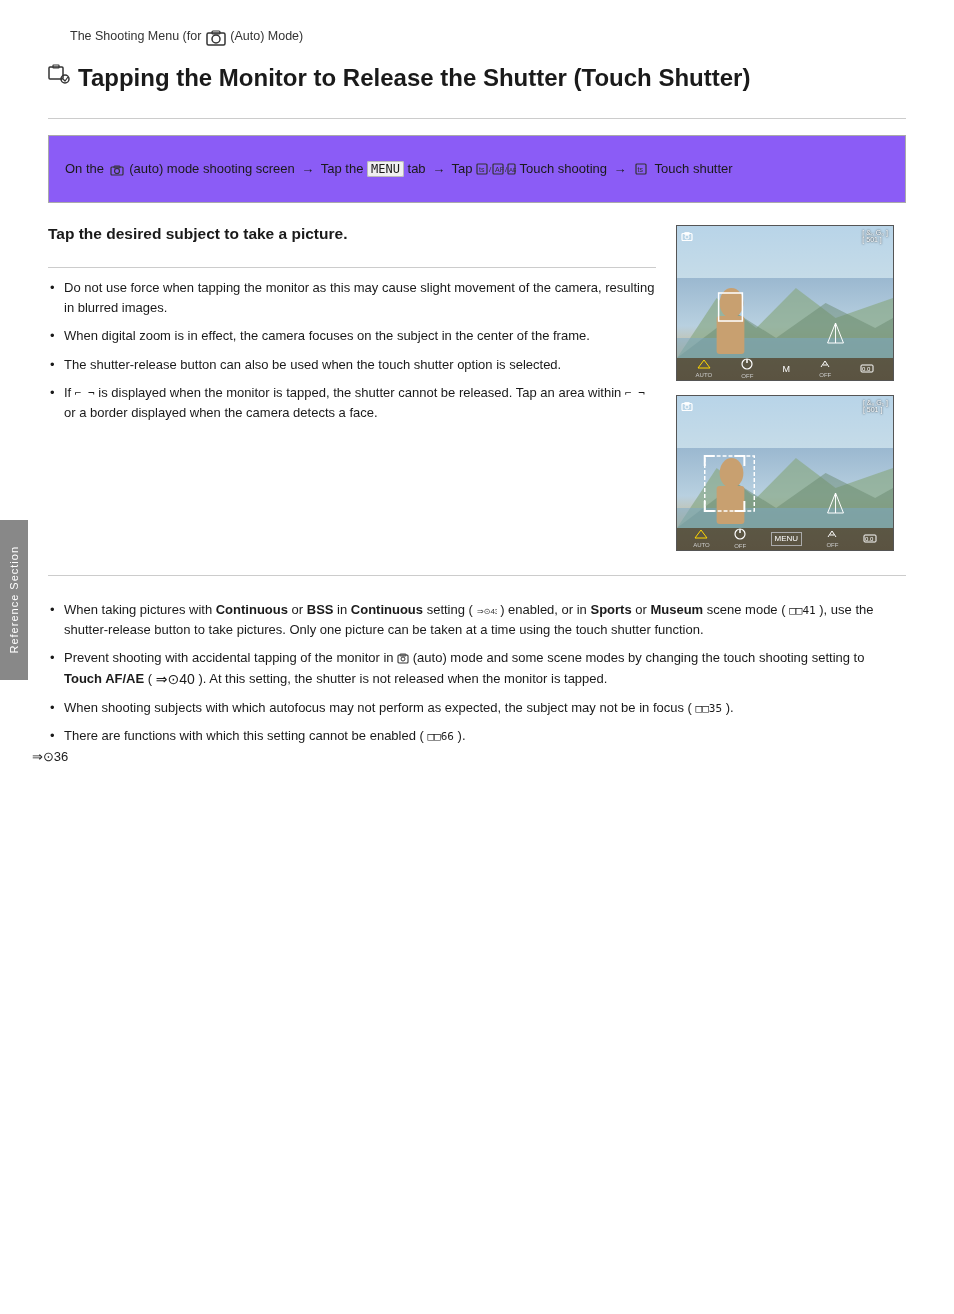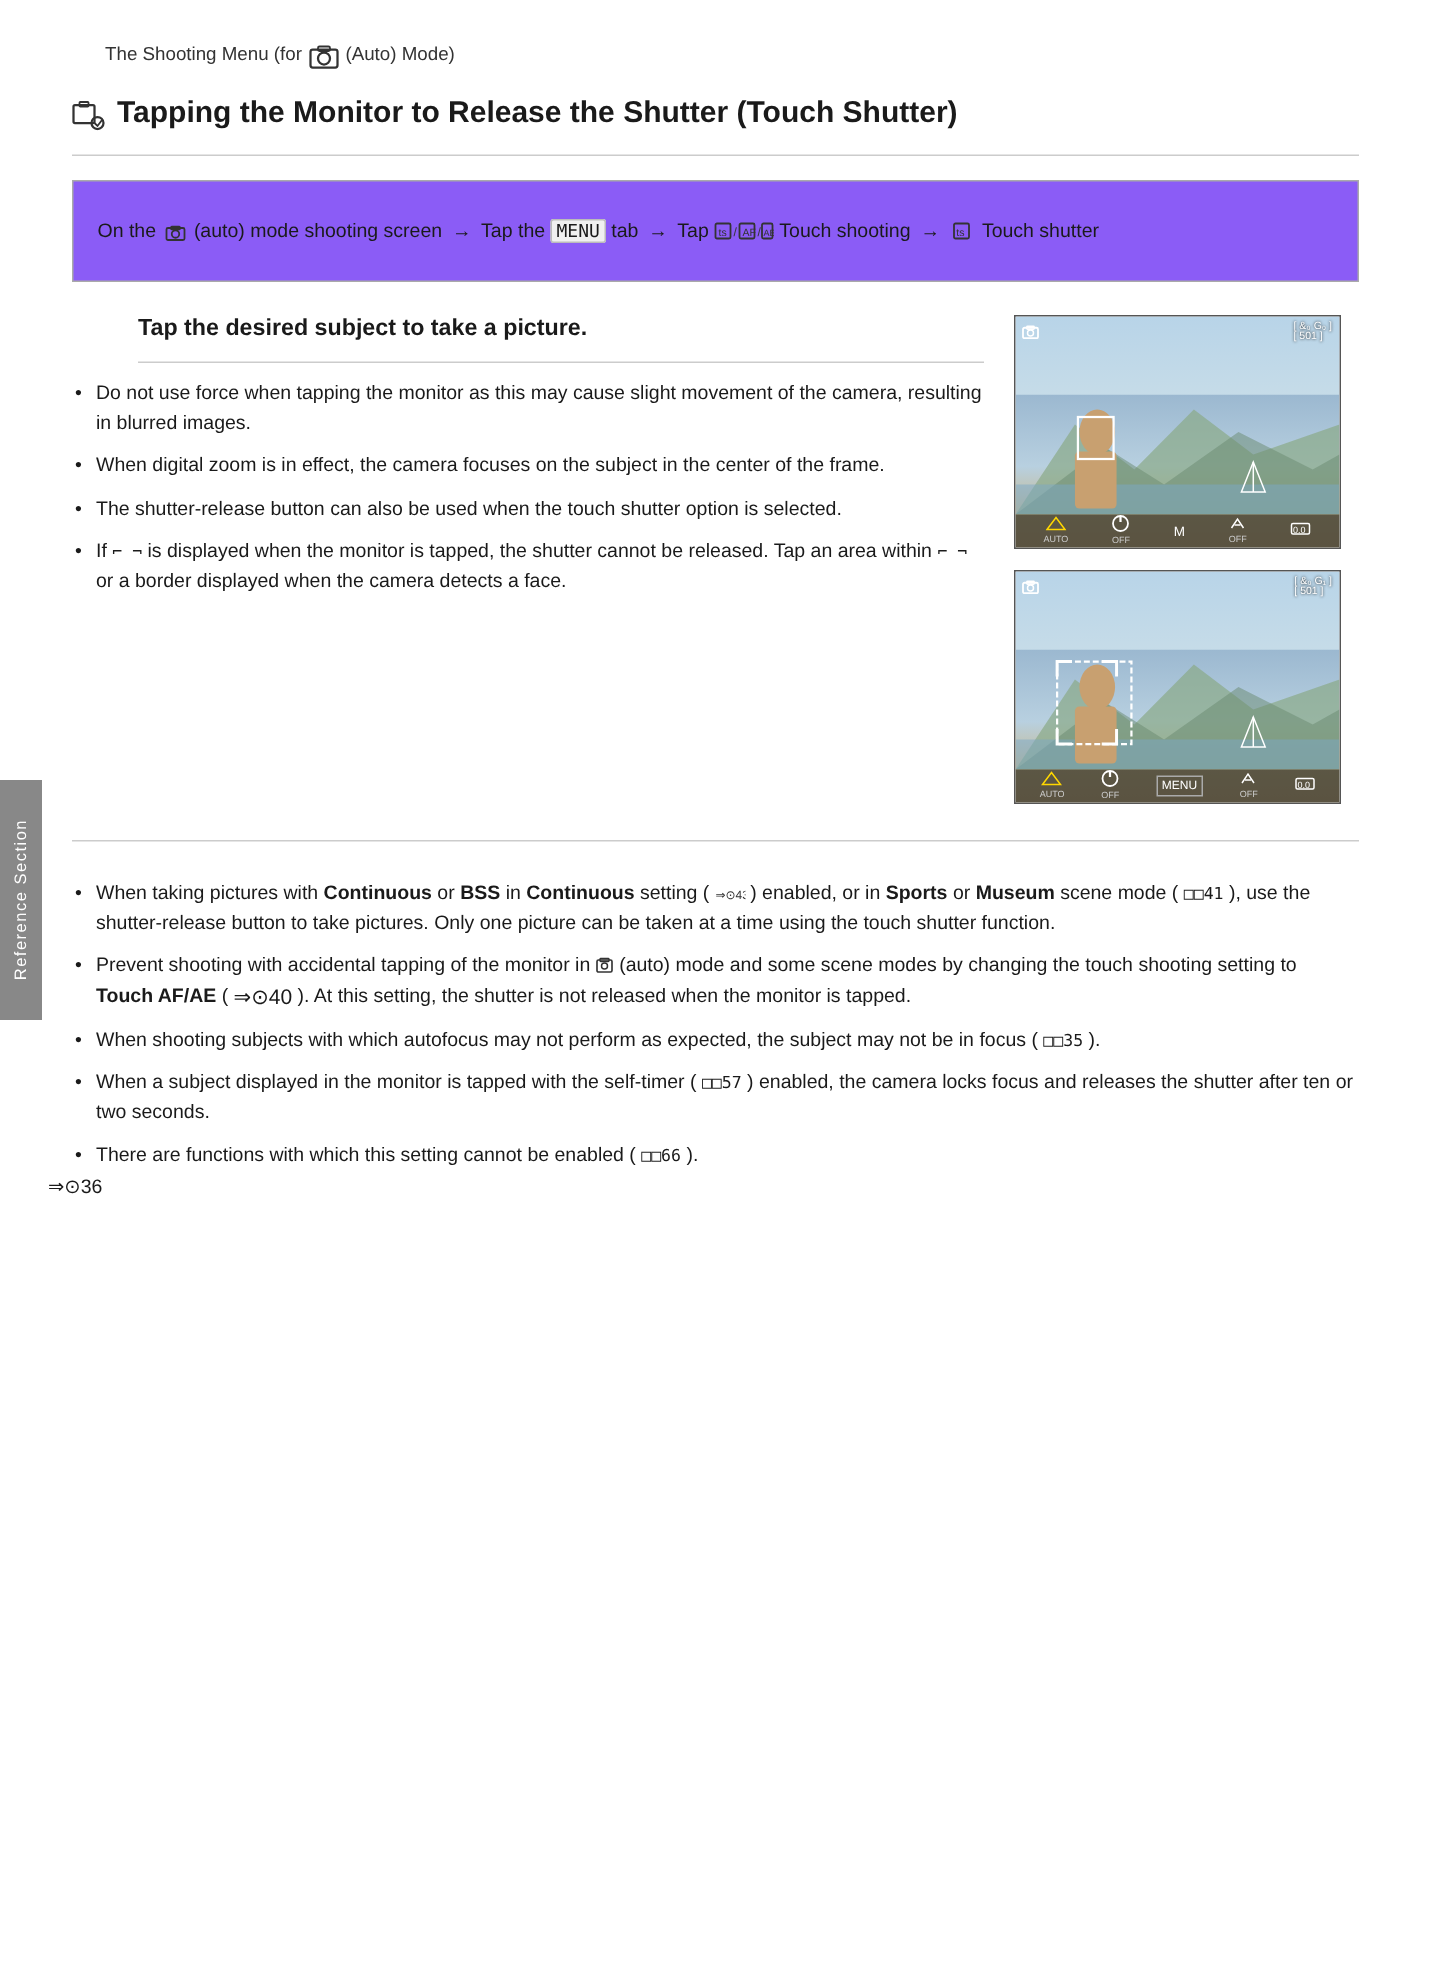--- a/index.html
+++ b/index.html
@@ -16,45 +16,44 @@
       padding: 28px 48px 28px 48px;
       position: relative;
     }
     .top-label {
       font-size: 12.5px;
       color: #333;
       margin-bottom: 18px;
       margin-left: 22px;
     }
     .section-title {
-      font-size: 20px;
+      font-size: 24px;
       font-weight: bold;
       margin-bottom: 16px;
       display: flex;
-      align-items: flex-end;
+      align-items: flex-start;
       gap: 8px;
       border-bottom: 1px solid #ccc;
-      padding-bottom: 16px;
+      padding-bottom: 26px;
     }
     .nav-box {
       border: 1px solid #aaa;
       padding: 22px 16px;
       margin-bottom: 22px;
       font-size: 13px;
       line-height: 1.7;
       background: #8b5cf6;
     }
     .nav-box .arrow { margin: 0 3px; }
     .subsection-title {
       font-size: 15.5px;
       font-weight: bold;
       margin-bottom: 10px;
       border-bottom: 1px solid #ccc;
-      padding-bottom: 13px;
-      margin-left: 44px;
+      padding-bottom: 24px;
     }
     .content-area {
       display: flex;
       gap: 20px;
       margin-bottom: 18px;
     }
     .text-col {
       flex: 1;
     }
     .images-col {
@@ -441,25 +440,20 @@
         (auto) mode and some scene modes by changing the touch shooting setting to <strong>Touch AF/AE</strong> (
         <span style="font-size:14px;vertical-align:middle">⇒⊙40</span>
         ). At this setting, the shutter is not released when the monitor is tapped.
       </li>
       <li>
         When shooting subjects with which autofocus may not perform as expected, the subject may not be in focus (
         <span style="font-size:11px;font-family:monospace">□□35</span>
         ).
       </li>
       <li>
-        When a subject displayed in the monitor is tapped with the self-timer (
-        <span style="font-size:11px;font-family:monospace">□□57</span>
-        ) enabled, the camera locks focus and releases the shutter after ten or two seconds.
-      </li>
-      <li>
         There are functions with which this setting cannot be enabled (
         <span style="font-size:11px;font-family:monospace">□□66</span>
         ).
       </li>
     </ul>
   </div>
 
   <div class="page-footer">
     <span>⇒⊙36</span>
   </div>

